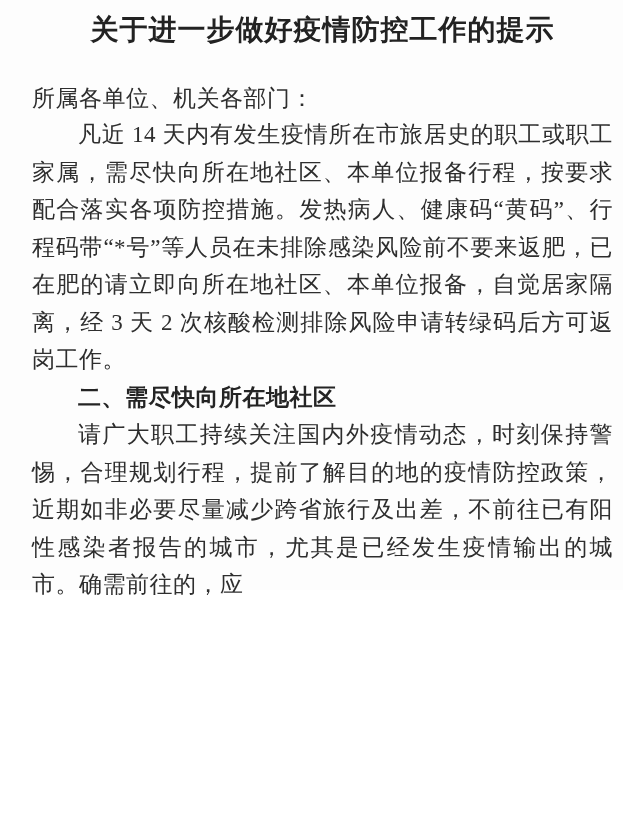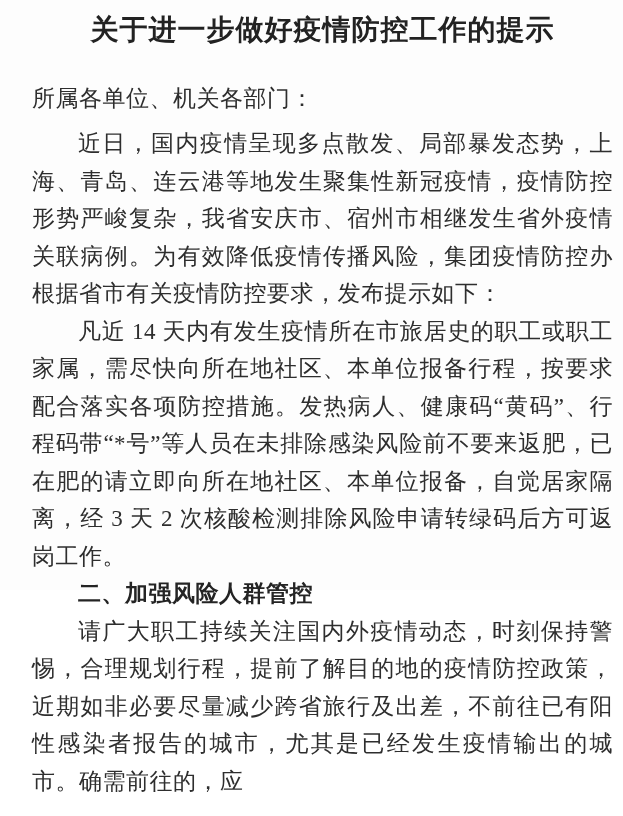--- a/index.html
+++ b/index.html
@@ -62,21 +62,20 @@
   }
 </style>
 </head>
 <body>
 
 <div class="page">
   <h1 class="title">关于进一步做好疫情防控工作的提示</h1>
 
   <p class="salutation">所属各单位、机关各部门：</p>
 
-  <p class="para intro">近日，国内疫情呈现多点散发、局部暴发态势，上海、青岛、连云港等地发生聚集性新冠疫情，疫情防控形势严峻复杂，我省安庆市、宿州市相继发生省外疫情关联病例。为有效降低疫情传播风险，集团疫情防控办根据省市有关疫情防控要求，发布提示如下：</p>
 
 
   <p class="para">凡近 14 天内有发生疫情所在市旅居史的职工或职工家属，需尽快向所在地社区、本单位报备行程，按要求配合落实各项防控措施。发热病人、健康码“黄码”、行程码带“*号”等人员在未排除感染风险前不要来返肥，已在肥的请立即向所在地社区、本单位报备，自觉居家隔离，经 3 天 2 次核酸检测排除风险申请转绿码后方可返岗工作。</p>
 
-  <h2 class="heading">二、加强风险人群管控</h2>
+  <h2 class="heading">二、需尽快向所在地社区</h2>
 
   <p class="para">请广大职工持续关注国内外疫情动态，时刻保持警惕，合理规划行程，提前了解目的地的疫情防控政策，近期如非必要尽量减少跨省旅行及出差，不前往已有阳性感染者报告的城市，尤其是已经发生疫情输出的城市。确需前往的，应</p>
 </div>
 
 </body></html>

